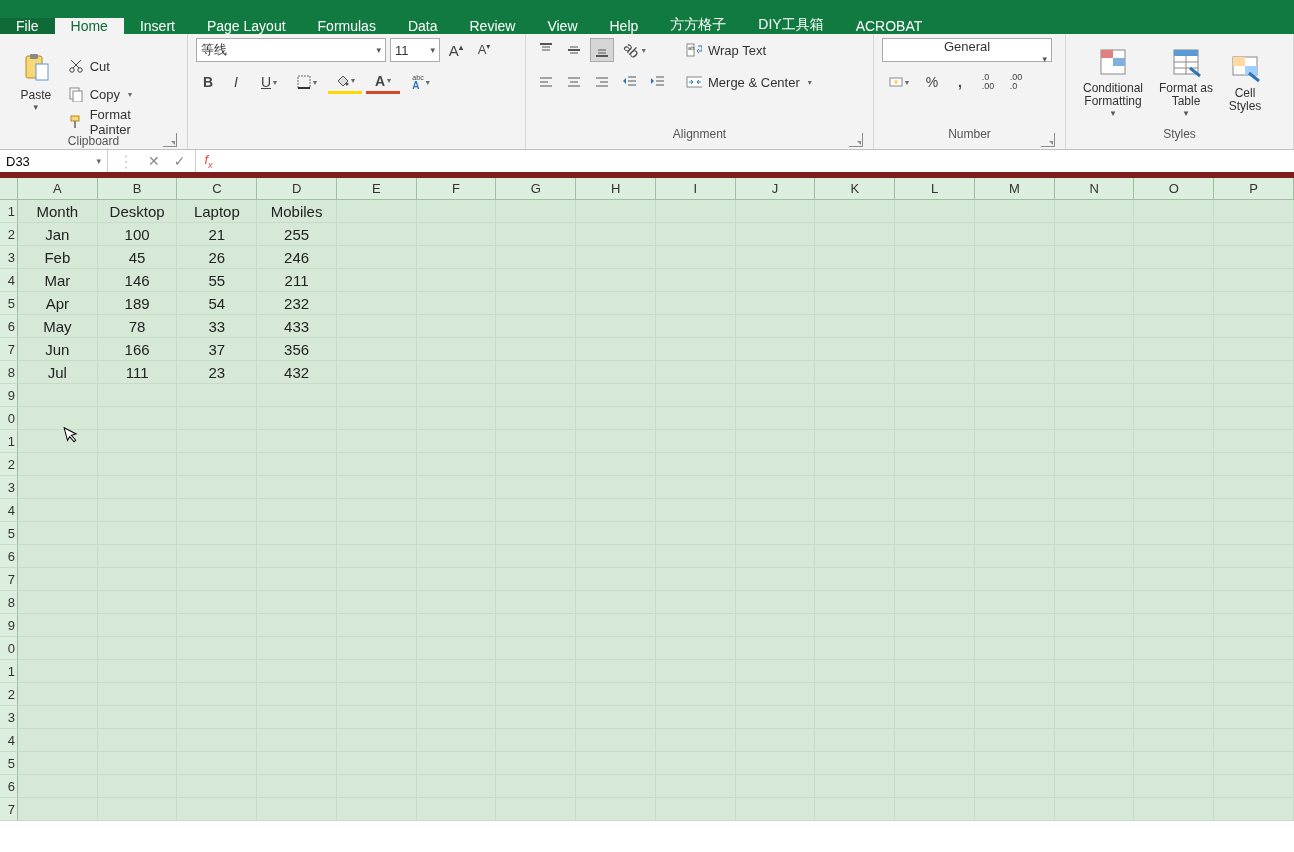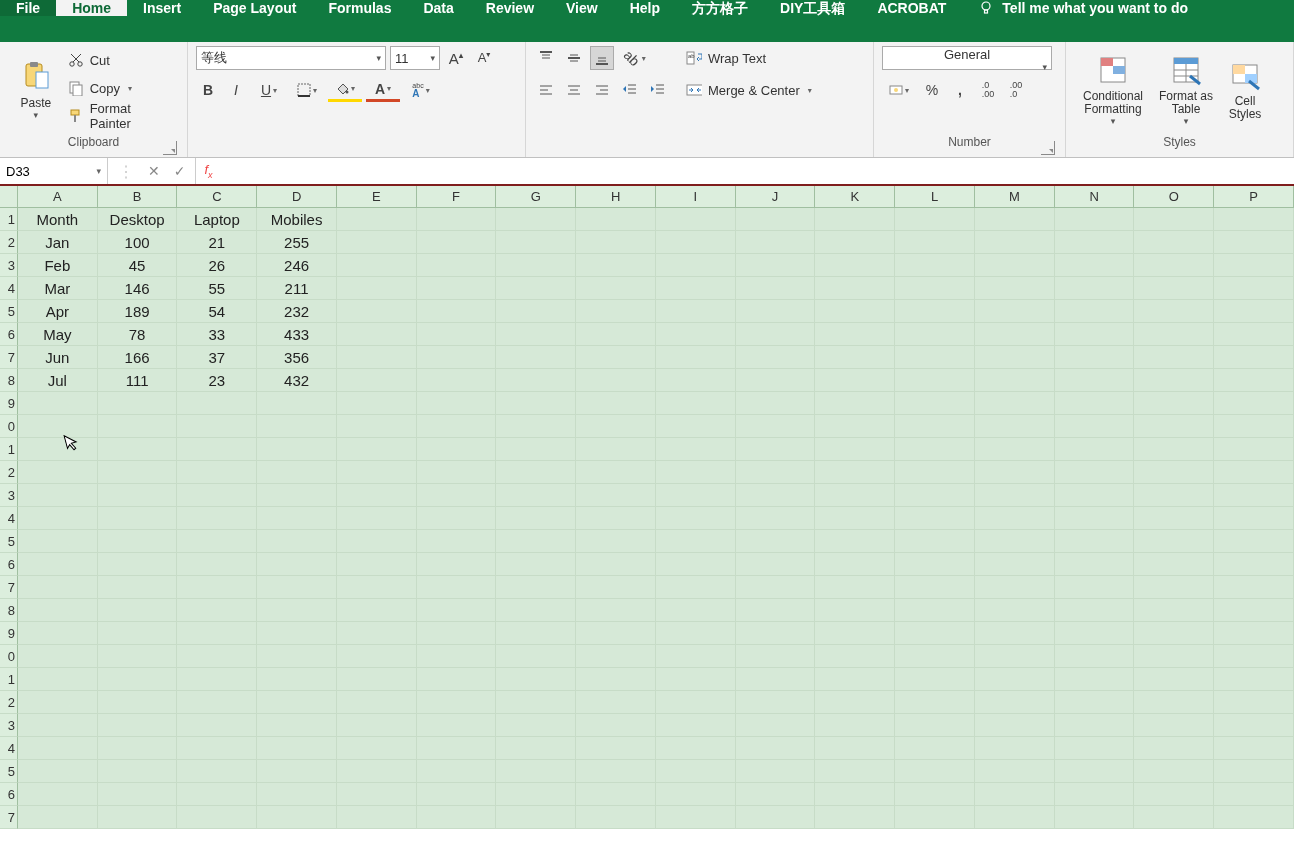--- a/index.html
+++ b/index.html
@@ -1,19 +1,19 @@
 <!DOCTYPE html>
 <html><head>
 <meta charset="utf-8">
 <style>
   * { box-sizing: border-box; margin: 0; padding: 0; font-family: "Segoe UI", Arial, sans-serif; }
   body { background: #fff; overflow: hidden; width: 1294px; height: 852px; }
 
   
-  .tabs { background: #107a40; display: flex; height: 42px; color: #fff; align-items: flex-start; font-weight: bold; }
+  .tabs { background: #107a40; display: flex; height: 34px; color: #fff; align-items: flex-end; }
   .tab { padding: 0 16px; display: flex; align-items: center; font-size: 14px; cursor: pointer; }
   .tab.file { background: #0e6a37; }
   .tab.active { background: #f3f3f3; color: #0e6a37; }
   .tab .bulb { margin-right: 8px; display:inline-flex; align-items:center; }
 
   
   .ribbon { background: #f3f3f3; height: 116px; display: flex; border-bottom: 1px solid #c0c0c0; }
   .group { border-right: 1px solid #d6d6d6; padding: 4px 8px 0 8px; display: flex; flex-direction: column; position: relative; }
   .group-body { flex: 1; display: flex; align-items: flex-start; }
   .group-label { height: 22px; font-size: 12px; color: #555; text-align: center; position: relative; }
@@ -36,21 +36,21 @@
   .font-size { width:50px; }
 
   .sq-btn { width:24px; height:24px; display:flex; align-items:center; justify-content:center; cursor:pointer; font-size:14px; color:#444; }
   .sq-btn.with-caret { width:34px; }
   .underline-red { border-bottom:3px solid #d24726; }
   .underline-yellow { border-bottom:3px solid #ffd800; }
 
   .num-combo { width:170px;flex-direction:column; }
 
   
-  .fbar { height:28px; display:flex; align-items:stretch; border-bottom:2px solid #7f1d1d; background:#fff; }
+  .fbar { height:28px; display:flex; align-items:stretch; border-bottom:6px solid #7f1d1d; background:#fff; }
   .namebox { width:108px; border-right:1px solid #ccc; display:flex; align-items:center; padding:0 6px; font-size:13px; }
   .namebox .arrow { margin-left:auto; font-size:9px; color:#666; }
   .fx-btns { display:flex; align-items:center; gap:14px; padding:0 10px; border-right:1px solid #ccc; color:#888; }
   .fx-btn { cursor:pointer; font-size:14px; }
   .fx-label { font-style:italic; font-size:13px; color:#ef4444; padding:0 8px; display:flex; align-items:center; }
   .formula-input { flex:1; border:none; outline:none; padding:0 6px; font-size:13px; }
 
   
   .grid { position:relative; }
   .col-headers { display:flex; height:22px; background:#dceedd; }
@@ -76,47 +76,38 @@
   <div class="tab">Insert</div>
   <div class="tab">Page Layout</div>
   <div class="tab">Formulas</div>
   <div class="tab">Data</div>
   <div class="tab">Review</div>
   <div class="tab">View</div>
   <div class="tab">Help</div>
   <div class="tab">方方格子</div>
   <div class="tab">DIY工具箱</div>
   <div class="tab">ACROBAT</div>
-  <div class="tab">
-    <span class="bulb">
-      <svg width="16" height="16" viewBox="0 0 16 16">
-          <circle cx="8" cy="6" r="4" fill="none" stroke="#fff" stroke-width="1.2"></circle>
-          <rect x="6.5" y="10" width="3" height="3" fill="none" stroke="#fff" stroke-width="1.2"></rect>
-        </svg>
-    </span>
-    <span>Tell me what you want to do</span>
-  </div>
 </div>
 
 <div class="ribbon">
 
   <div class="group" style="width:188px">
     <div class="group-body">
       <div class="big-btn">
         <span class="icon">
           <svg width="32" height="32" viewBox="0 0 32 32">
               <rect x="6" y="4" width="16" height="22" rx="2" fill="#f8d778" stroke="#b58b1f"></rect>
               <rect x="10" y="2" width="8" height="5" rx="1" fill="#8a8a8a"></rect>
               <rect x="16" y="12" width="12" height="16" fill="#fff" stroke="#5b9bd5"></rect>
             </svg>
         </span>
         <span>Paste</span>
         <span class="caret">▾</span>
       </div>
-      <div class="vstack" style="margin-top:2px">
+      <div class="vstack" style="margin-top:16px">
         <div class="small-btn">
           <span class="icon">
             <svg width="16" height="16" viewBox="0 0 16 16">
                 <circle cx="4" cy="12" r="2.2" fill="none" stroke="#444"></circle>
                 <circle cx="12" cy="12" r="2.2" fill="none" stroke="#444"></circle>
                 <line x1="5" y1="10" x2="13" y2="2" stroke="#444"></line>
                 <line x1="11" y1="10" x2="3" y2="2" stroke="#444"></line>
               </svg>
           </span>
           <span>Cut</span>
@@ -310,20 +301,24 @@
                 <rect x="1" y="3" width="16" height="10" fill="#fff" stroke="#888"></rect>
                 <path d="M3 8 H7 M5 6 L7 8 L5 10" stroke="#2e75b6" fill="none"></path>
                 <path d="M15 8 H11 M13 6 L11 8 L13 10" stroke="#2e75b6" fill="none"></path>
               </svg>
             </span>
           <span>Merge &amp; Center</span>
           <span class="caret-sm">▾</span>
         </div>
       </div>
     </div>
+    <div class="group-label">
+      <span>Alignment</span>
+      <span class="dlg-launch"></span>
+    </div>
   </div>
 
   <div class="group" style="width:192px">
     <div class="group-body vstack" style="gap:8px;width:100%">
       <div class="combo num-combo">
         <span>General</span>
         <span class="arrow">▾</span>
       </div>
       <div class="hstack">
         <div class="sq-btn with-caret">

